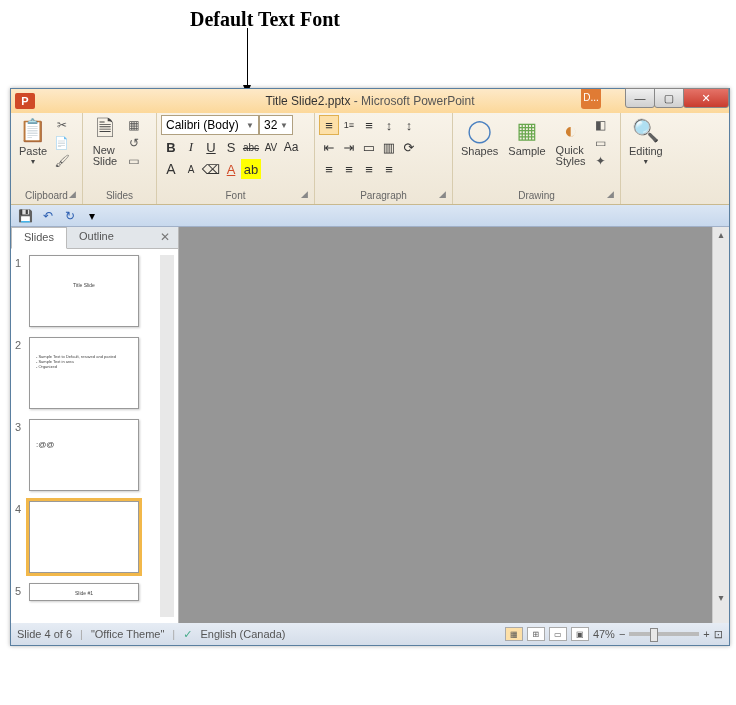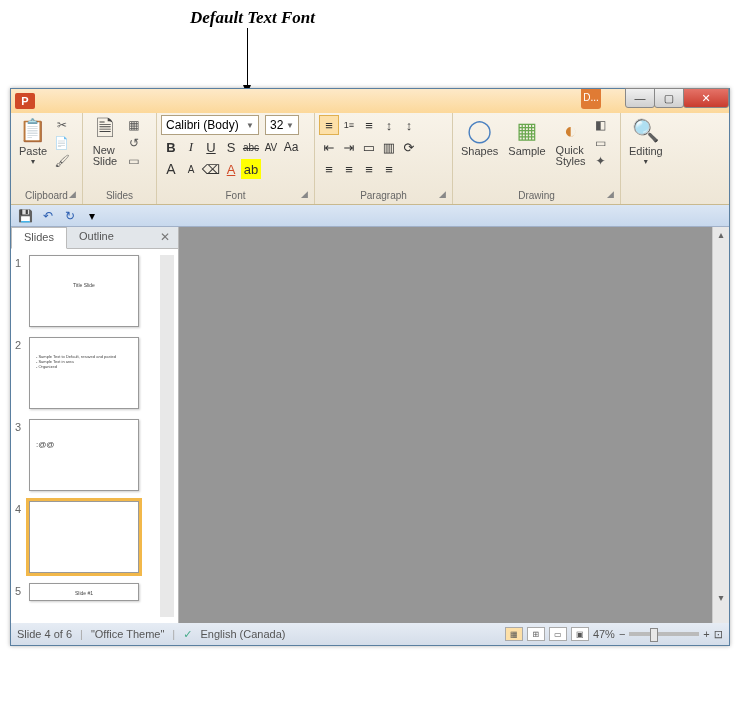--- a/index.html
+++ b/index.html
@@ -1,18 +1,18 @@
 <!DOCTYPE html>
 <html><head>
 <meta charset="utf-8">
 <style>
 * { margin: 0; padding: 0; box-sizing: border-box; font-family: 'Segoe UI', Tahoma, sans-serif; }
 body { background: #fff; width: 736px; height: 705px; position: relative; }
 
-.annotation { position: absolute; top: 8px; left: 190px; font-family: 'Times New Roman', serif; font-weight: bold; font-size: 17px; font-style: italic; }
+.annotation { position: absolute; top: 8px; left: 190px; font-family: 'Times New Roman', serif; font-weight: bold; font-size: 20px; }
 .arrow-line { position: absolute; top: 28px; left: 247px; width: 1px; height: 60px; background: #000; }
 .arrow-line::after { content: ''; position: absolute; bottom: -6px; left: -4px; border-left: 4.5px solid transparent; border-right: 4.5px solid transparent; border-top: 9px solid #000; }
 
 .window { position: absolute; top: 88px; left: 10px; width: 720px; border: 1px solid #5a7fa0; background: #fff; box-shadow: 0 0 4px rgba(0,0,0,0.3); }
 
 
 .titlebar { height: 24px; background: linear-gradient(#fde9c8, #fcd89a); display: flex; align-items: center; position: relative; font-size: 12px; }
 .titlebar .app-icon { width: 20px; height: 16px; margin-left: 4px; background: #d04a27; border-radius: 2px; display: flex; align-items: center; justify-content: center; color: #fff; font-size: 11px; font-weight: bold; }
 .titlebar .title { position: absolute; left: 50%; transform: translateX(-50%); color: #555; }
 .titlebar .title .fname { color: #333; }
@@ -34,21 +34,21 @@
 .ribbon { height: 92px; background: linear-gradient(#f8f3e9,#eee6d6); display: flex; border-bottom: 1px solid #c9b98e; }
 .group { border-right: 1px solid #d8ccae; display: flex; flex-direction: column; padding: 2px 4px; }
 .group-body { flex: 1; display: flex; align-items: flex-start; gap: 2px; }
 .group-label { text-align: center; font-size: 10px; color: #666; padding: 1px 0; position: relative; }
 .group-label .launcher { position: absolute; right: 2px; top: 0; font-size: 9px; color: #888; }
 .big-btn { display: flex; flex-direction: column; align-items: center; justify-content: center; padding: 2px 4px; font-size: 11px; color: #444; min-width: 36px; }
 .big-btn .ico { width: 28px; height: 28px; display: flex; align-items: center; justify-content: center; font-size: 22px; }
 .col { display: flex; flex-direction: column; gap: 2px; padding-top: 2px; }
 .small-ico { width: 18px; height: 16px; display: flex; align-items: center; justify-content: center; font-size: 12px; color: #555; border: 1px solid transparent; }
 
-.font-row { display: flex; gap: 6px; align-items: center; }
+.font-row { display: flex; gap: 0; align-items: center; }
 .font-select { height: 20px; border: 1px solid #b0a080; background: #fff; font-size: 12px; padding: 0 4px; display: flex; align-items: center; justify-content: space-between; }
 .font-name { width: 98px; }
 .font-size { width: 34px; }
 .drop-arrow { font-size: 8px; color: #666; }
 
 .btn-row { display: flex; gap: 0; }
 .fmt-btn { width: 20px; height: 20px; display: flex; align-items: center; justify-content: center; font-size: 13px; color: #333; }
 .fmt-btn.bold { font-weight: bold; }
 .fmt-btn.italic { font-style: italic; font-family: serif; }
 .fmt-btn.underline { text-decoration: underline; }
@@ -104,20 +104,23 @@
 </head>
 <body>
 
 <div class="annotation">Default Text Font</div>
 <div class="arrow-line"></div>
 
 <div class="window">
 
   <div class="titlebar">
     <div class="app-icon">P</div>
+    <div class="title">
+      <span class="fname">Title Slide2.pptx</span><span> - </span><span>Microsoft PowerPoint</span>
+    </div>
     <div class="d-redo">D...</div>
     <div class="win-controls">
       <div class="win-btn">—</div>
       <div class="win-btn">▢</div>
       <div class="win-btn close">✕</div>
     </div>
   </div>
 
 
   <div class="ribbon">

